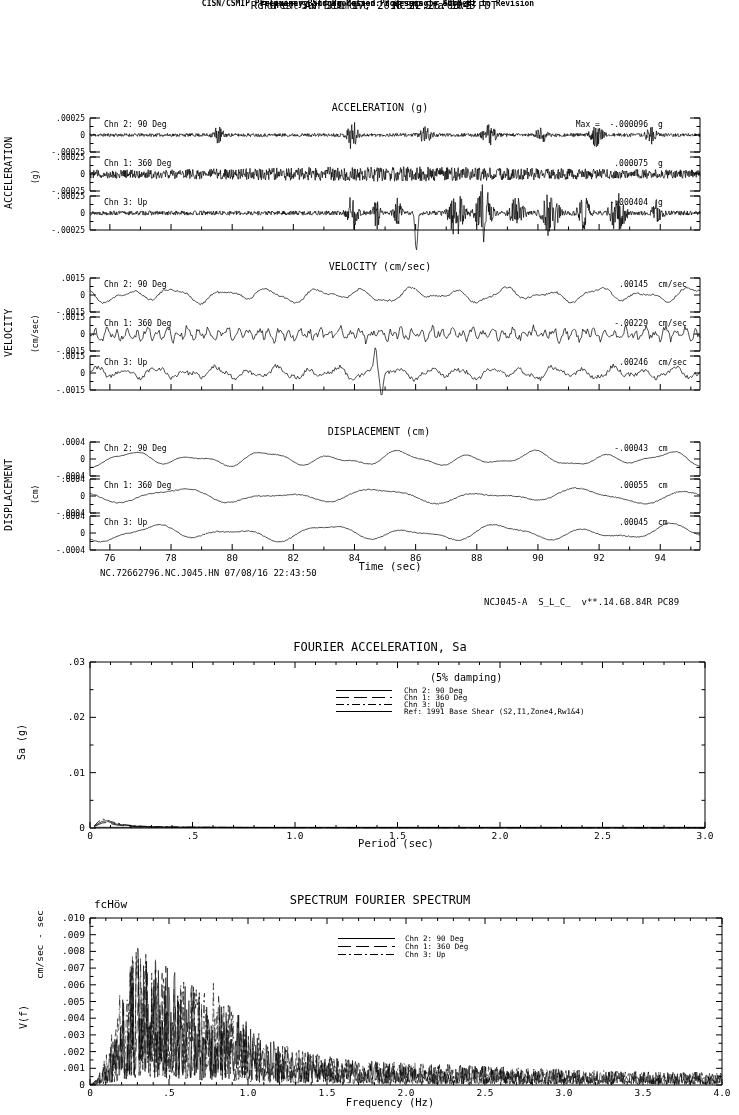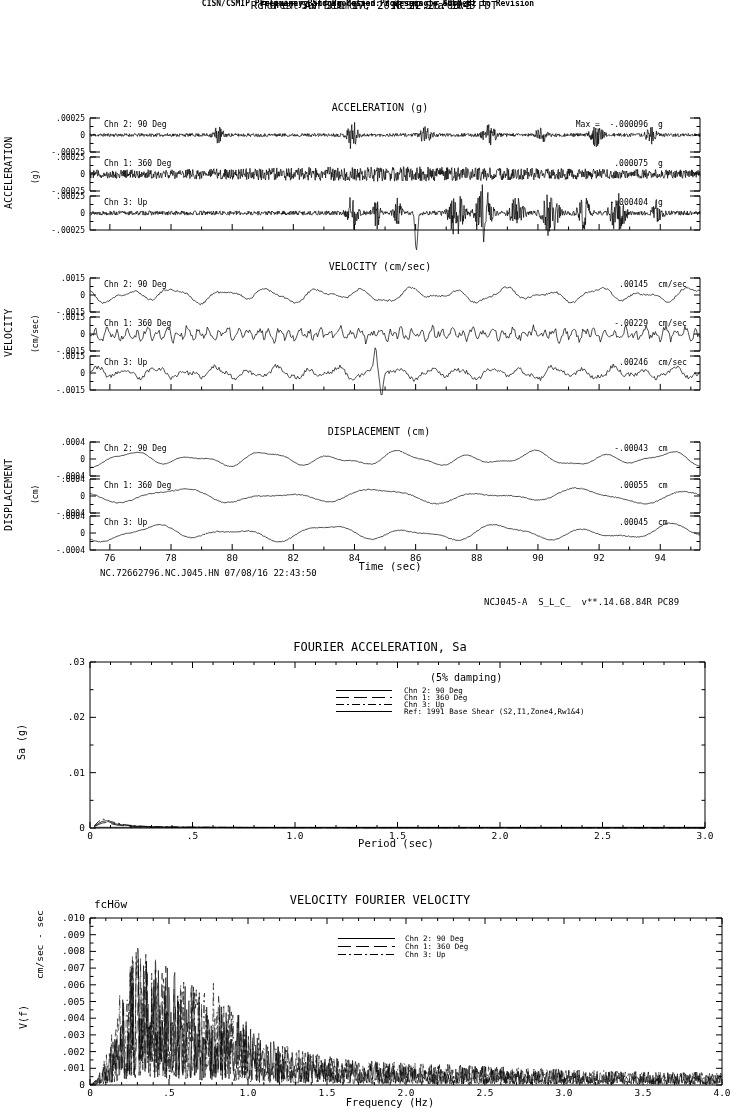--- a/index.html
+++ b/index.html
@@ -22,21 +22,21 @@
 
 <div class="abs ctr hdr12" style="left:0;top:53;width:736px">Forest Av Belmont    NCSN Sta J045</div>
 <div class="abs ctr hdr12" style="left:6px;top:64;width:736px">Rcrd of Sun Jul 17, 2016 22:26:03.5 PDT</div>
 <div class="abs ctr hdr34" style="left:0;top:78;width:736px">Frequency Band Processed: 2.2 secs to 40.0 Hz</div>
 <div class="abs ctr hdr34" style="left:0;top:87;width:736px">CISN/CSMIP Preliminary Strong Motion Processing - Subject to Revision</div>
 
 <div class="abs ctr wtitle" style="left:30px;top:102px;width:700px">ACCELERATION (g)</div>
 <div class="abs ctr wtitle" style="left:30px;top:261px;width:700px">VELOCITY (cm/sec)</div>
 <div class="abs ctr wtitle" style="left:29px;top:426px;width:700px">DISPLACEMENT (cm)</div>
 <div class="abs ctr ptitle" style="left:30px;top:641px;width:700px">FOURIER ACCELERATION, Sa</div>
-<div class="abs ctr ptitle" style="left:30px;top:894px;width:700px">VELOCITY FOURIER VELOCITY</div>
+<div class="abs ctr ptitle" style="left:30px;top:894px;width:700px">SPECTRUM FOURIER SPECTRUM</div>
 
 <div class="vlabel" style="left:3px;top:116px;width:13px;height:114px;font-size:10px">ACCELERATION</div>
 <div class="vlabel" style="left:31px;top:158px;width:11px;height:38px;font-size:8px">(g)</div>
 <div class="vlabel" style="left:3px;top:276px;width:13px;height:114px;font-size:10px">VELOCITY</div>
 <div class="vlabel" style="left:31px;top:290px;width:11px;height:88px;font-size:8px">(cm/sec)</div>
 <div class="vlabel" style="left:3px;top:438px;width:13px;height:114px;font-size:10px">DISPLACEMENT</div>
 <div class="vlabel" style="left:31px;top:472px;width:11px;height:44px;font-size:8px">(cm)</div>
 
 <div class="abs ctr axlabel" style="left:30px;top:561px;width:720px">Time (sec)</div>
 <div class="abs foot" style="left:100px;top:569px">NC.72662796.NC.J045.HN 07/08/16 22:43:50</div>

